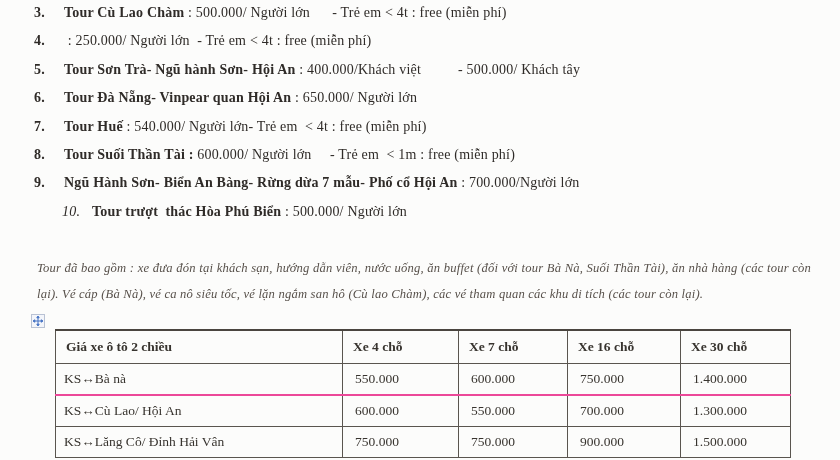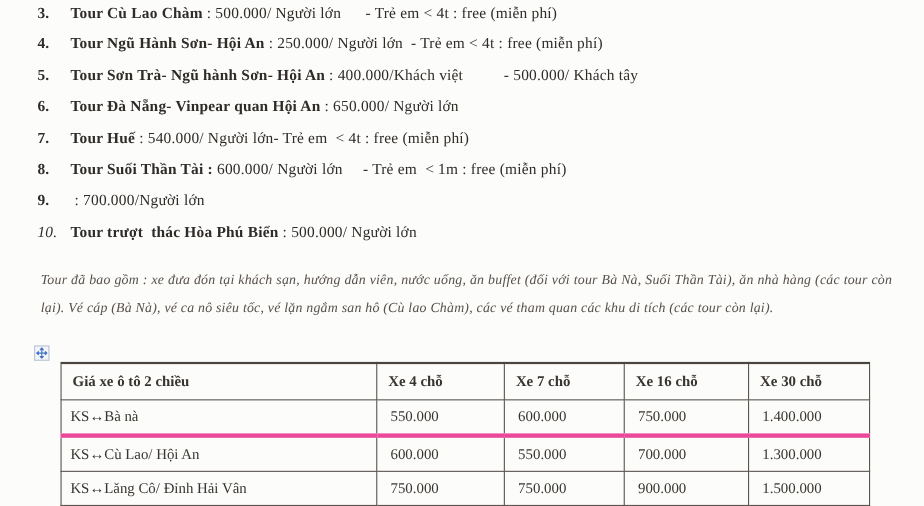--- a/index.html
+++ b/index.html
@@ -15,27 +15,27 @@
   
   .tour-list { position: absolute; left: 34px; top: 5px; width: 790px; }
   .tour-item {
     display: flex; align-items: baseline;
     height: 28.4px; font-size: 14px;
     white-space: pre; letter-spacing: 0.2px;
   }
   .tour-num {
     flex: 0 0 30px; font-weight: 600;
   }
-  .tour-num.italic { font-style: italic; font-weight: 400; }
+  .tour-num.italic { font-style: italic; font-weight: 400; margin-left: 28px; }
   .tour-bold { font-weight: 700; }
   .tour-rest { font-weight: 400; white-space: pre; }
 
   
   .note {
-    position: absolute; left: 37px; top: 242px; width: 774px;
+    position: absolute; left: 37px; top: 256px; width: 774px;
     font-size: 12.6px; font-style: italic; line-height: 25.8px;
     text-align: justify; color: #57504a; letter-spacing: 0.2px;
   }
 
   
   .table-handle {
     position: absolute; left: 31px; top: 314px;
     width: 14px; height: 14px;
     border: 1px solid #b9c2d4; background: #f3f5fa;
     display: flex; align-items: center; justify-content: center;
@@ -54,53 +54,53 @@
     overflow: hidden; white-space: nowrap;
     vertical-align: middle;
     padding: 0 0 0 12px;
     height: 30px;
   }
   .price-table tr.header-row td {
     font-weight: 700; height: 32px; padding-left: 10px;
   }
   .price-table td.route { padding-left: 8px; }
   .price-table { border-top: 2px solid #4a453f; }
-  .price-table tr.thick-bottom td { border-bottom: 4px solid #ec4899; }
+  .price-table tr.thick-bottom td { border-bottom: 2px solid #ec4899; }
   .col-route { width: 287px; }
   .col-4  { width: 116px; }
   .col-7  { width: 109px; }
   .col-16 { width: 113px; }
   .col-30 { width: 110px; }
 </style>
 </head>
 <body>
 
 <div class="page">
 
   <div class="tour-list">
     <div class="tour-item">
       <span class="tour-num">3.</span><span class="tour-bold">Tour Cù Lao Chàm</span><span class="tour-rest"> : 500.000/ Người lớn      - Trẻ em &lt; 4t : free (miễn phí)</span>
     </div>
     <div class="tour-item">
-      <span class="tour-num">4.</span><span class="tour-bold">Tour Ngũ Hành Sơn- Hội An</span><span class="tour-rest"> : 250.000/ Người lớn  - Trẻ em &lt; 4t : free (miễn phí)</span>
+      <span class="tour-num">4.</span><span class="tour-rest"> : 250.000/ Người lớn  - Trẻ em &lt; 4t : free (miễn phí)</span>
     </div>
     <div class="tour-item">
       <span class="tour-num">5.</span><span class="tour-bold">Tour Sơn Trà- Ngũ hành Sơn- Hội An</span><span class="tour-rest"> : 400.000/Khách việt          - 500.000/ Khách tây</span>
     </div>
     <div class="tour-item">
       <span class="tour-num">6.</span><span class="tour-bold">Tour Đà Nẵng- Vinpear quan Hội An</span><span class="tour-rest"> : 650.000/ Người lớn</span>
     </div>
     <div class="tour-item">
       <span class="tour-num">7.</span><span class="tour-bold">Tour Huế</span><span class="tour-rest"> : 540.000/ Người lớn- Trẻ em  &lt; 4t : free (miễn phí)</span>
     </div>
     <div class="tour-item">
       <span class="tour-num">8.</span><span class="tour-bold">Tour Suối Thần Tài :</span><span class="tour-rest"> 600.000/ Người lớn     - Trẻ em  &lt; 1m : free (miễn phí)</span>
     </div>
     <div class="tour-item">
-      <span class="tour-num">9.</span><span class="tour-rest"> : 700.000/Người lớn</span>
+      <span class="tour-num">9.</span><span class="tour-bold">Ngũ Hành Sơn- Biển An Bàng- Rừng dừa 7 mẫu- Phố cổ Hội An</span><span class="tour-rest"> : 700.000/Người lớn</span>
     </div>
     <div class="tour-item">
       <span class="tour-num italic">10.</span><span class="tour-bold">Tour trượt  thác Hòa Phú Biển</span><span class="tour-rest"> : 500.000/ Người lớn</span>
     </div>
   </div>
 
   <div class="note">Tour đã bao gồm : xe đưa đón tại khách sạn, hướng dẫn viên, nước uống, ăn buffet (đối với tour Bà Nà, Suối Thần Tài), ăn nhà hàng (các tour còn lại). Vé cáp (Bà Nà), vé ca nô siêu tốc, vé lặn ngắm san hô (Cù lao Chàm), các vé tham quan các khu di tích (các tour còn lại).</div>
 
   <div class="table-handle">
     <svg width="10" height="10" viewBox="0 0 10 10">

